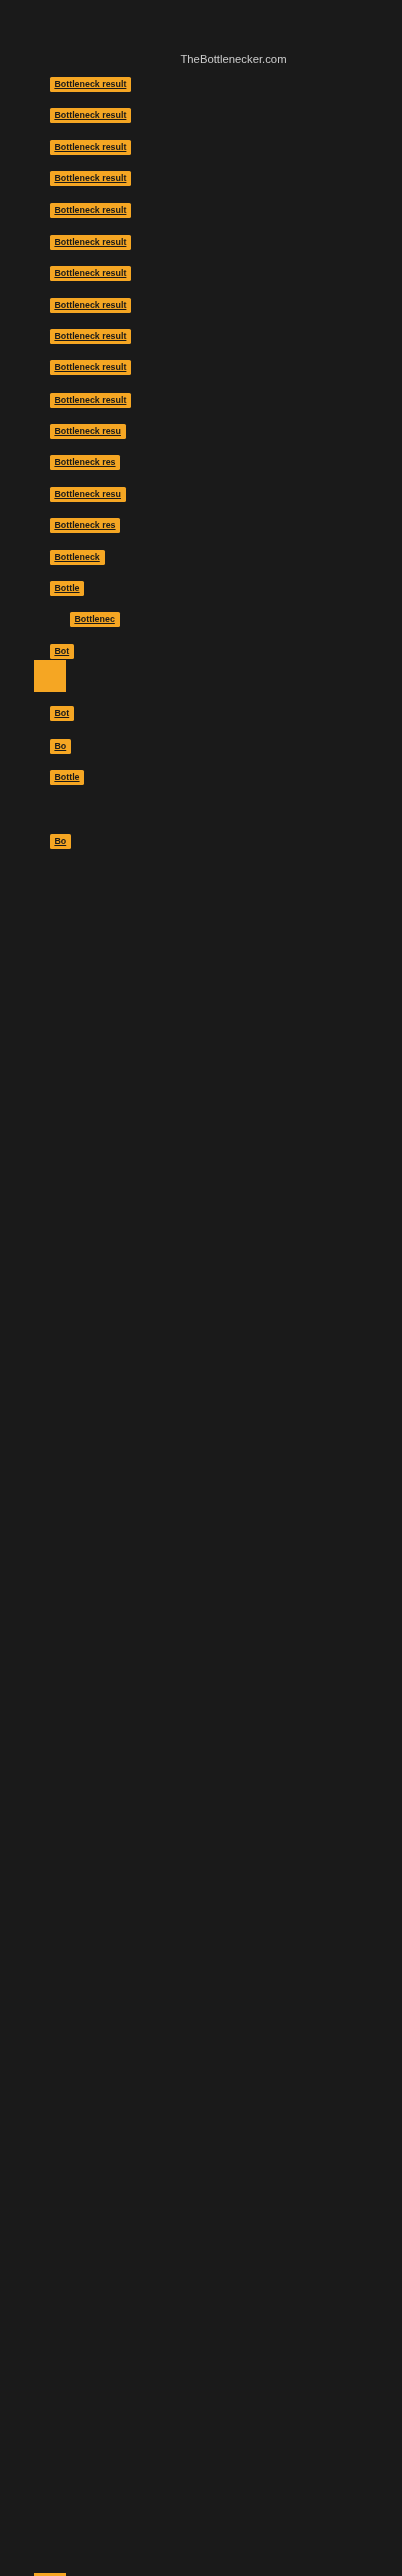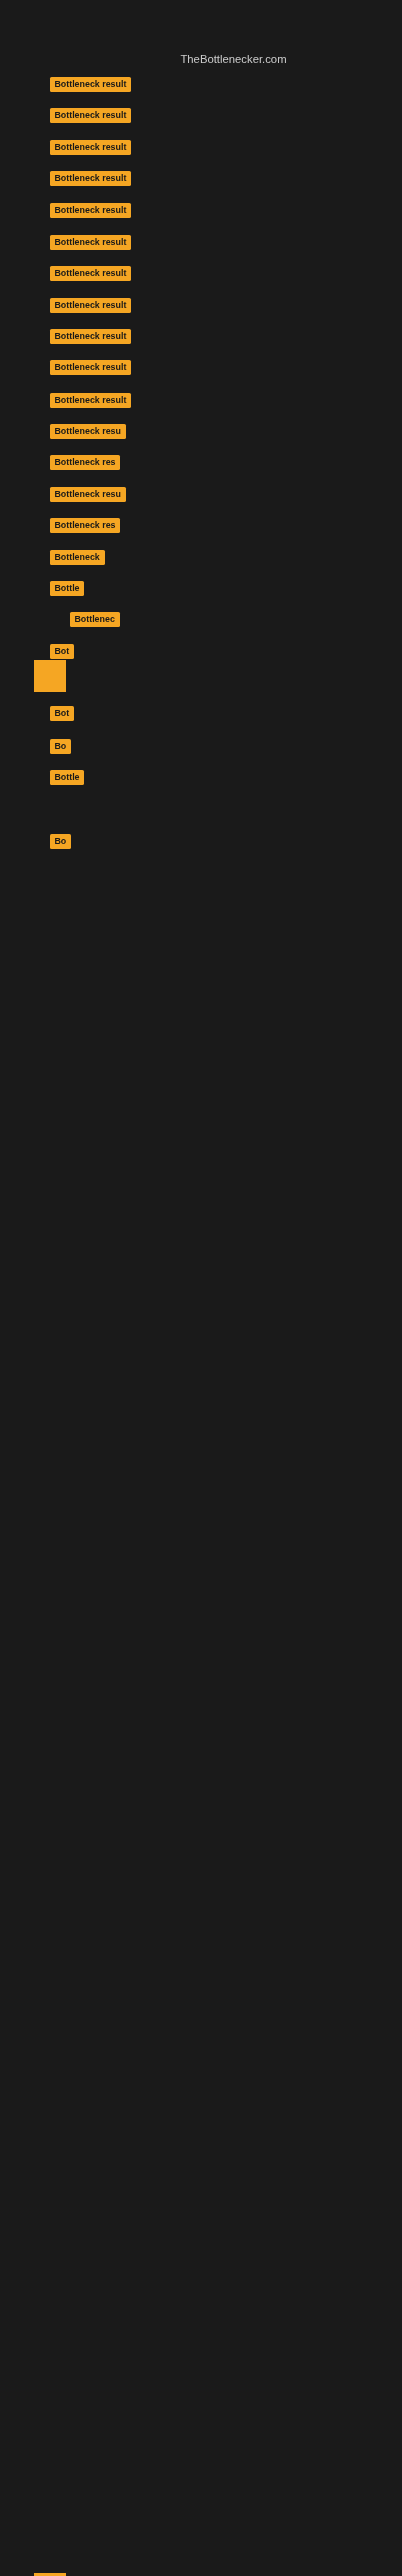--- a/index.html
+++ b/index.html
@@ -33,20 +33,21 @@
     .bottleneck-badge {
       display: inline-block;
       background-color: #f5a623;
       color: #1a1a1a;
       font-size: 8.9px;
       font-weight: bold;
       padding: 2.4px 4.8px;
       border-radius: 1.6px;
       white-space: nowrap;
       overflow: hidden;
+      text-decoration: underline;
     }
 
     .row {
       position: absolute;
       left: 1.6px;
     }
 
     
     .vline {
       position: absolute;

